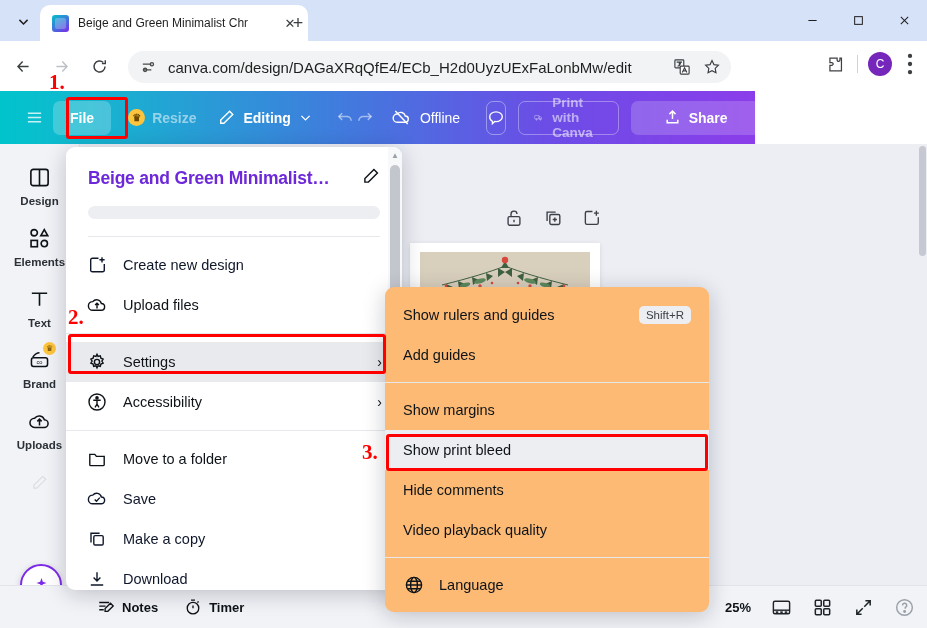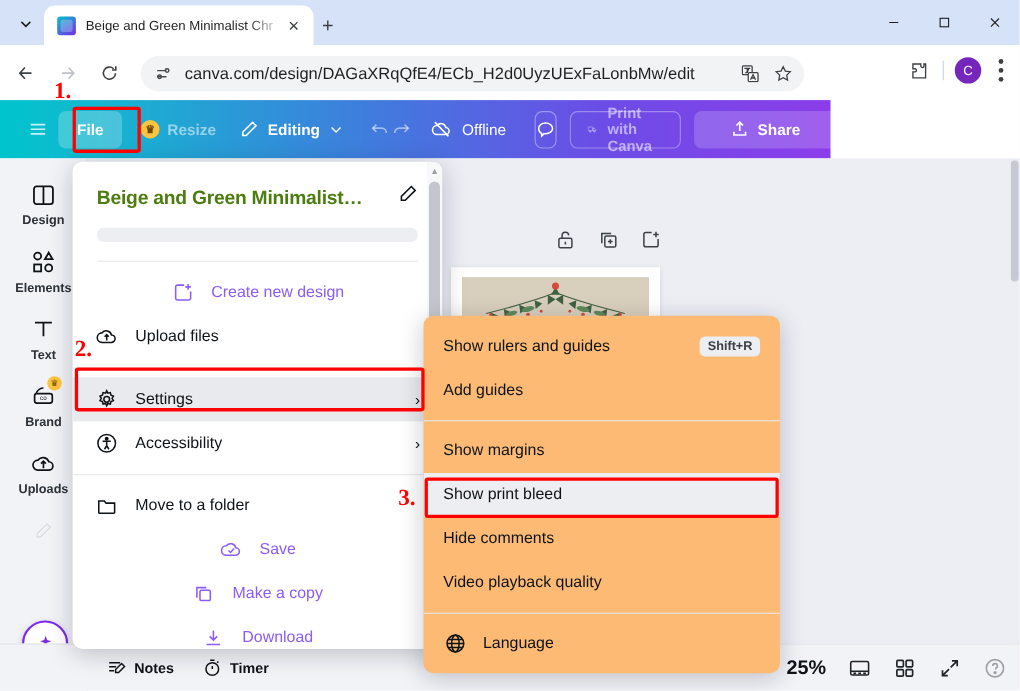--- a/index.html
+++ b/index.html
@@ -20,21 +20,21 @@
     position: absolute; left: 0; top: 0; width: 927px; height: 41px;
     background: #d6e2f7;
   }
   .tab-list-btn {
     position: absolute; left: 10px; top: 9px; width: 26px; height: 24px;
     border-radius: 5px; display: flex; align-items: center; justify-content: center;
     color: #1f1f1f;
   }
   .tab-list-btn svg { width: 13px; height: 13px; }
   .chrome-tab {
-    position: absolute; left: 40px; top: 5px; width: 245px; height: 36px;
+    position: absolute; left: 40px; top: 5px; width: 268px; height: 36px;
     background: #ffffff; border-radius: 10px 10px 0 0;
     display: flex; align-items: center; padding: 0 8px;
   }
   .tab-favicon {
     width: 17px; height: 17px; flex: 0 0 17px; margin-left: 4px; margin-right: 9px;
     border-radius: 3px;
     background: linear-gradient(145deg, #00c4cc 0%, #7d2ae8 100%);
     position: relative;
   }
   .tab-favicon::after {
@@ -215,47 +215,47 @@
 
   
   .bottombar {
     position: absolute; left: 0; bottom: 0; width: 927px; height: 43px;
     background: #f2f3f7; border-top: 1px solid #e2e4ea;
     display: flex; align-items: center;
   }
   .bb-item { display:flex; align-items:center; gap:7px; font-size:13px; font-weight:bold; color:#0e1318; }
   .bb-item svg { width:18px; height:18px; }
   .bb-right { position:absolute; right:12px; display:flex; align-items:center; gap:20px; }
-  .bb-zoom { font-size:18px; font-weight:bold; color:#0e1318; }
+  .bb-zoom { font-size:13px; font-weight:bold; color:#0e1318; }
   .bb-ico { color:#1f2429; display:flex; align-items:center; }
   .bb-ico svg { width:21px;height:21px; }
   .bb-help { color:#9aa0a8; }
   .bb-help svg { width:21px;height:21px; }
 
   
   .file-menu {
     position: absolute; left: 66px; top: 147px; width: 336px; height: 443px;
     background: #fff; border-radius: 9px; box-shadow: 0 4px 22px rgba(10,15,30,.22);
     overflow: hidden;
   }
   .fm-head { padding: 20px 22px 0 22px; }
   .fm-title-row { display:flex; align-items:center; justify-content:space-between; }
-  .fm-title { font-size: 17.5px; font-weight: bold; color:#4d7c0f; letter-spacing:-.2px;}
+  .fm-title { font-size: 17.5px; font-weight: bold; color:#6d28d9; letter-spacing:-.2px;}
   .fm-edit { color:#0e1318; }
   .fm-edit svg { width:19px;height:19px; }
   .fm-bar { margin-top:16px; height: 13px; border-radius: 7px; background: #eceef2; }
   .fm-sep { height:1px; background:#e6e8ec; margin-top:17px; }
   .fm-list { padding: 8px 0 0 0; }
   .fm-row {
     height: 40px; display:flex; align-items:center; padding: 0 20px 0 20px;
     font-size: 14.5px; color:#0e1318;
   }
   .fm-row .ico { width:22px; height:22px; margin-right:15px; display:flex;align-items:center;justify-content:center;}
   .fm-row .ico svg { width:20px; height:20px; }
-  .fm-row.disabled { color: #8b5cf6; justify-content: center; }
+  .fm-row.disabled { color: #0f172a; }
   .fm-row .chev { margin-left:auto; color:#0e1318; font-size:14px; }
   .fm-row.selected { background: #e9eaee; }
   .fm-sep2 { height:1px; background:#e6e8ec; margin: 8px 0; }
   .fm-scroll {
     position:absolute; right:0; top:0; width:14px; height:443px; background:#f7f8fa;
   }
   .fm-scroll-up { position:absolute; left:2px; top:4px; width:10px; height:10px; color:#9aa0a8; font-size:8px; text-align:center;}
   .fm-scroll-thumb { position:absolute; left:2px; top:18px; width:10px; height:230px; background:#c3c6cd; border-radius:5px;}
 
   
@@ -263,21 +263,21 @@
     position: absolute; left: 385px; top: 287px; width: 324px; height: 325px;
     background: #fdba74; border-radius: 9px; box-shadow: 0 4px 22px rgba(10,15,30,.22);
     overflow: hidden;
   }
   .sm-row {
     height: 40px; display:flex; align-items:center; padding: 0 18px;
     font-size: 14.5px; color:#0e1318;
   }
   .sm-row .kbd {
     margin-left:auto; background:#eceef2; border-radius:5px; padding: 3px 7px;
-    font-size: 11.5px; color:#3b3f46; font-weight:bold;
+    font-size: 11.5px; color:#3b3f46; font-weight:normal;
   }
   .sm-row.selected { background:#eceef2; }
   .sm-row .ico { width:22px;height:22px;margin-right:14px;display:flex;align-items:center;justify-content:center;}
   .sm-row .ico svg { width:20px;height:20px; }
   .sm-sep { height:1px; background:#e6e8ec; margin: 7px 0; }
   .sm-pad { height: 8px; }
 
   
   .anno-box { position:absolute; border: 3px solid #ff0000; border-radius: 3px; pointer-events:none; }
   .anno-num {

